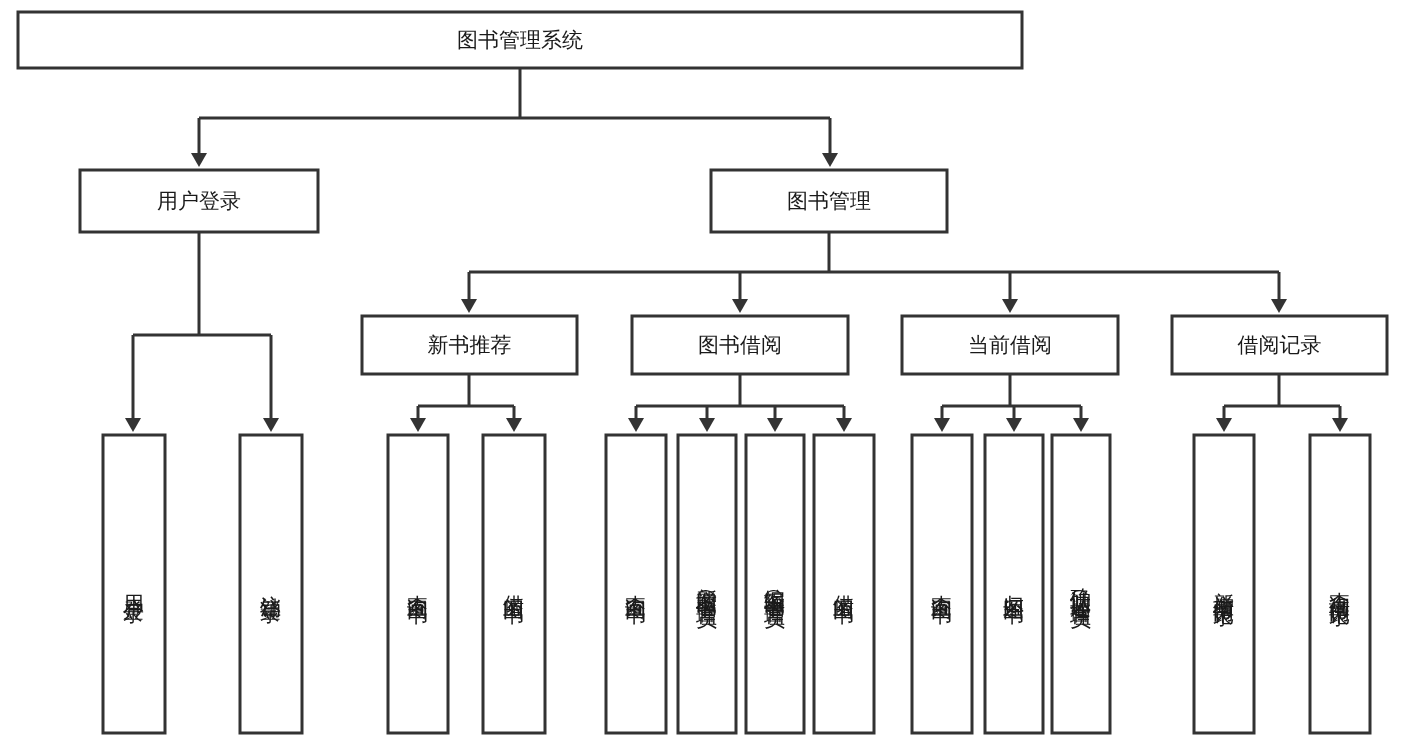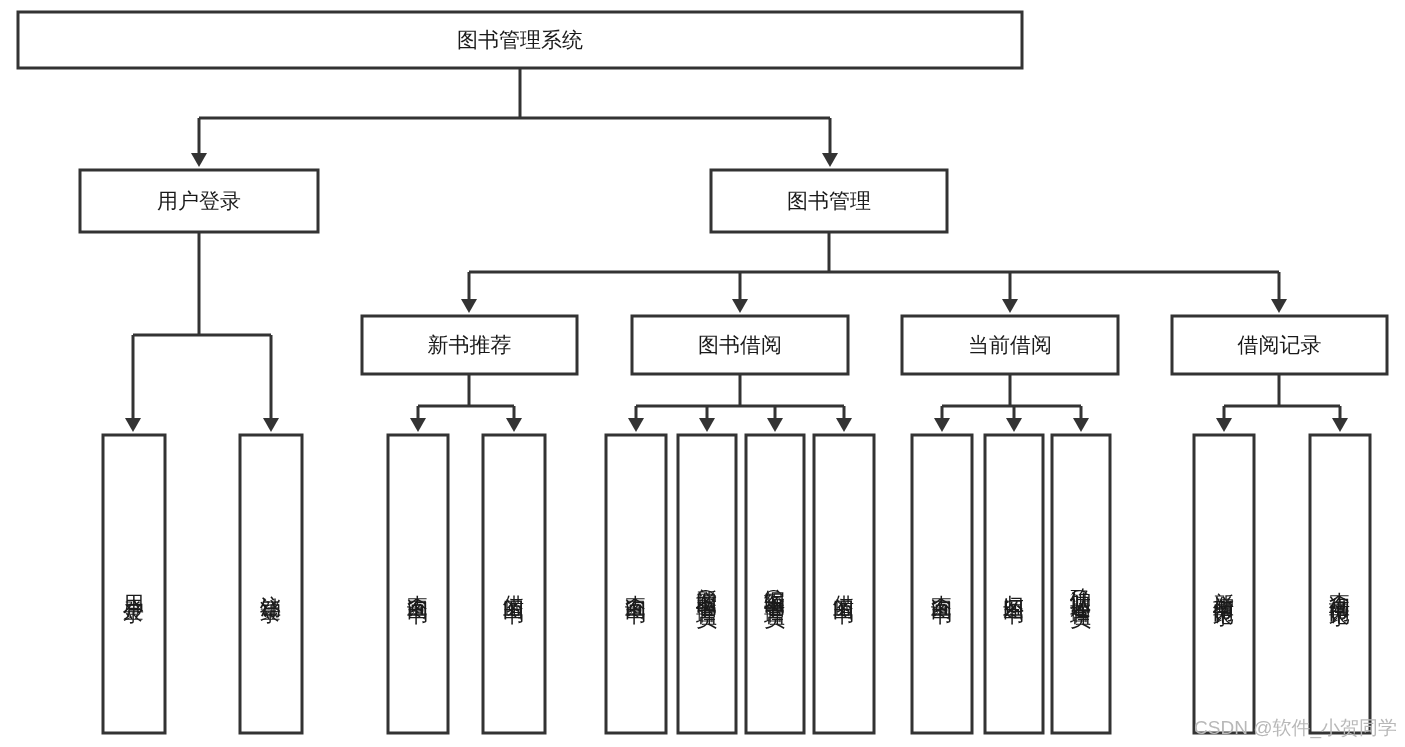--- a/index.html
+++ b/index.html
@@ -225,14 +225,13 @@
             </div></foreignObject>
         </g>
         <g>
           <rect x="1310" y="435" width="60" height="298" class="node-rect"></rect>
           <foreignObject x="1310" y="435" width="60" height="298"><div xmlns="http://www.w3.org/1999/xhtml" style="width: 100%; height: 100%; display: flex; align-items: center; justify-content: center; box-sizing: border-box; padding: 6px 0px;">
               <span class="node-label-v" style="writing-mode: vertical-rl; text-orientation: upright; font-family: &quot;Liberation Sans&quot;, &quot;DejaVu Sans&quot;, sans-serif; font-size: 21px; color: rgb(26, 26, 26); letter-spacing: 3px; line-height: 1; white-space: nowrap;">查询借阅记录</span>
             </div></foreignObject>
         </g>
       </g>
   </svg>
-  <div class="watermark">CSDN @软件_小贺同学</div>
 </div>
 
 </body></html>

